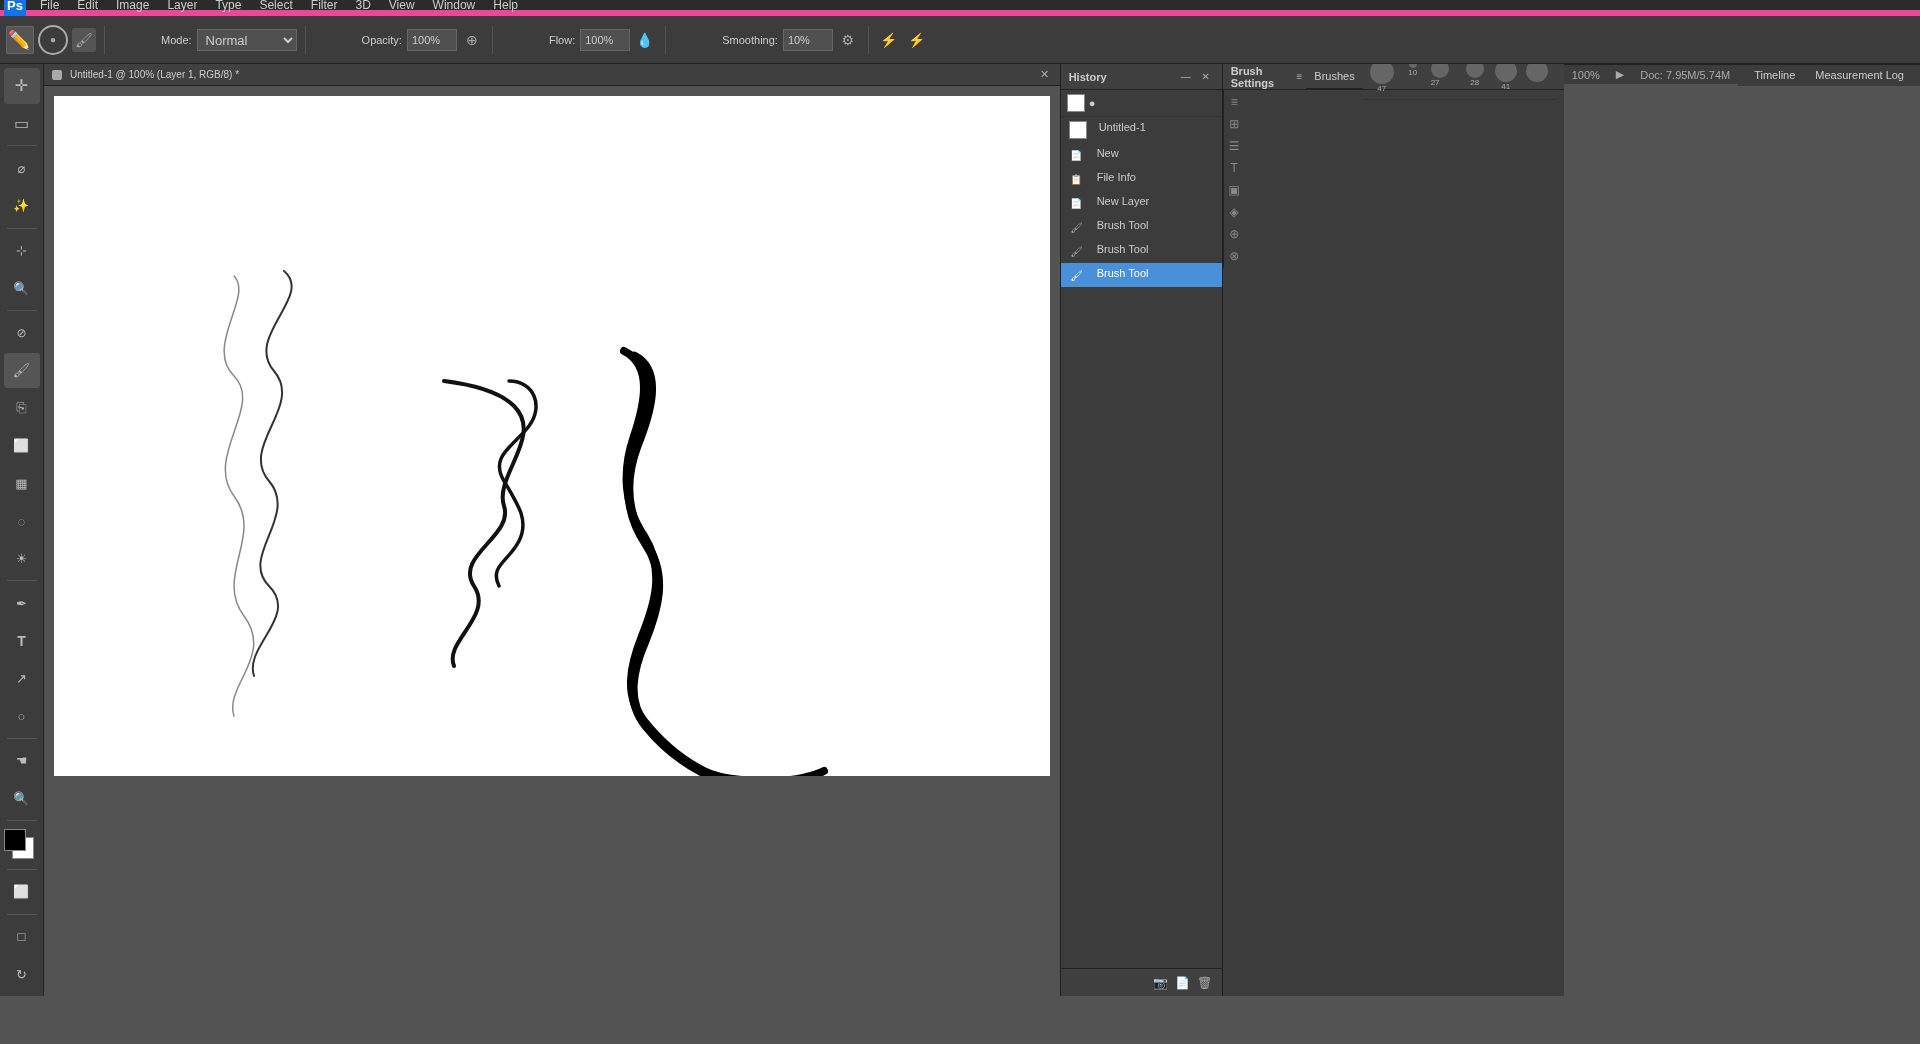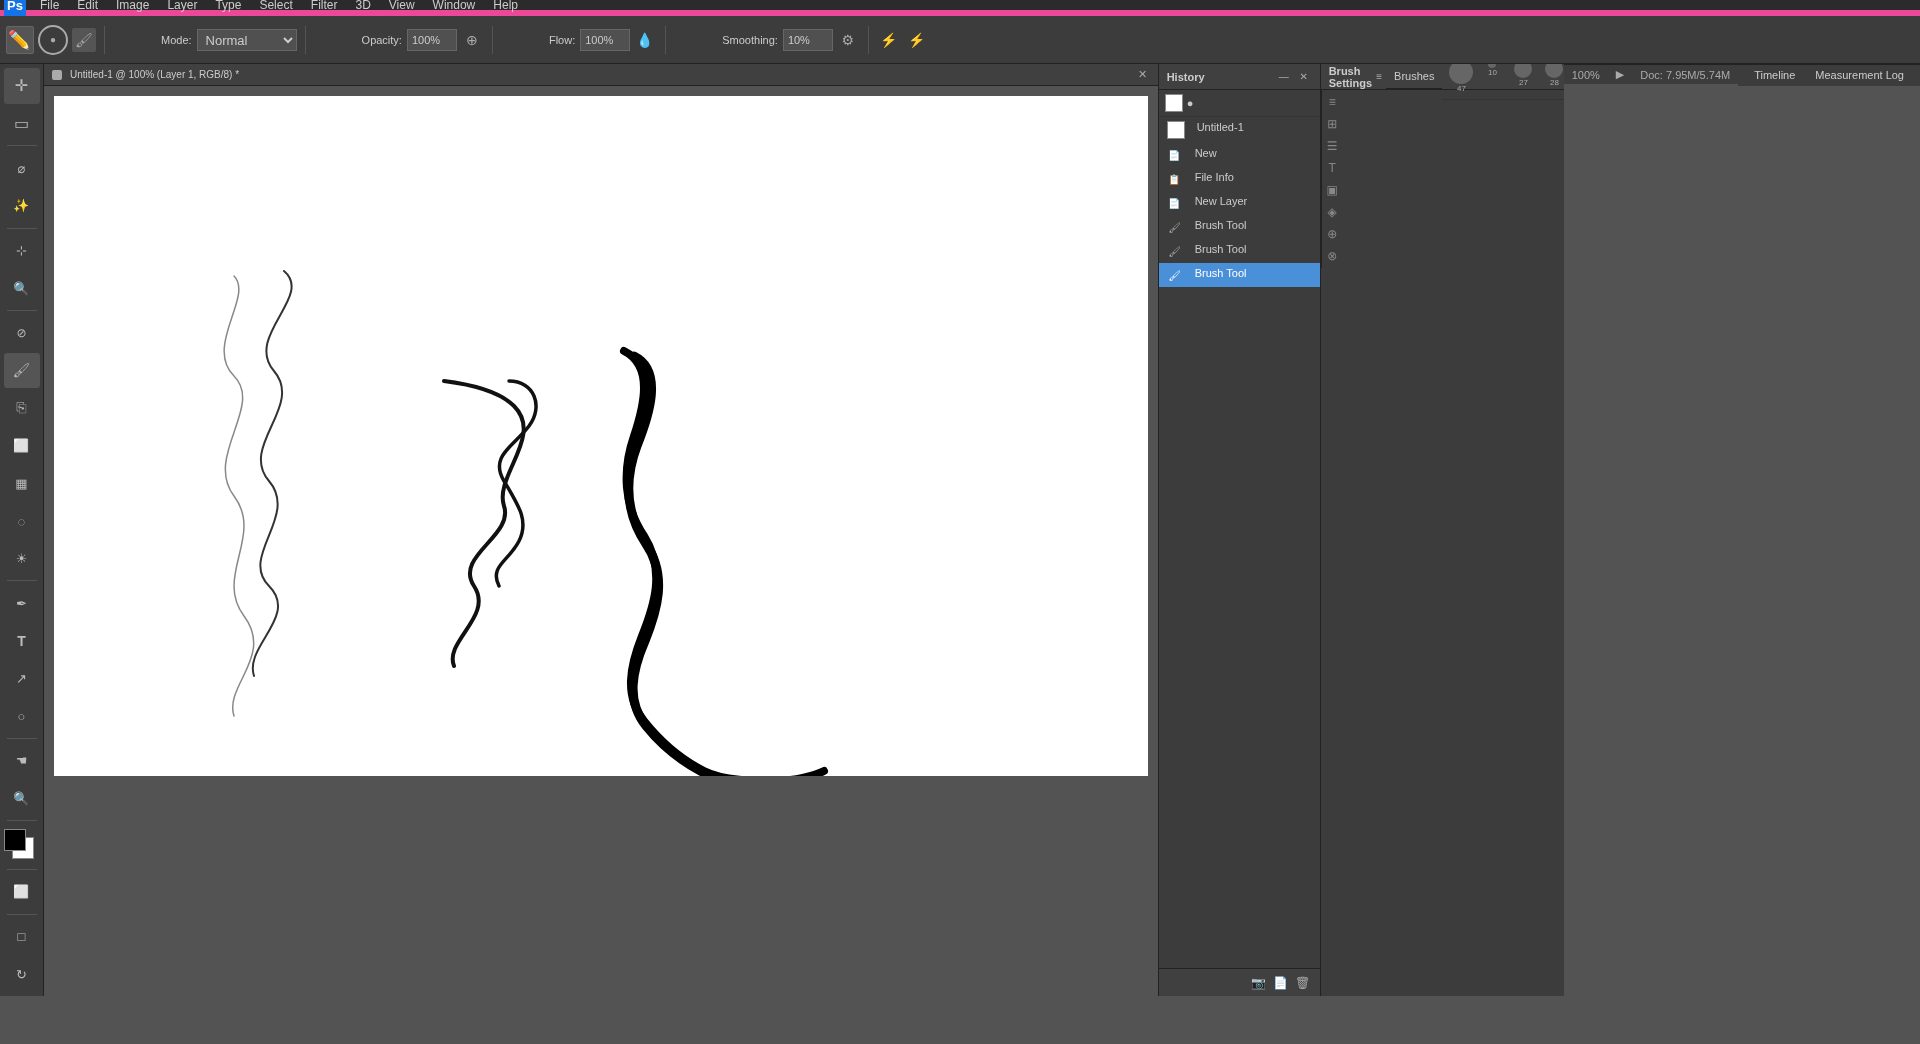--- a/index.html
+++ b/index.html
@@ -287,21 +287,21 @@
       </div>
     </div>
 
     <div id="history-footer" style="height:28px;background:#404040;display:flex;align-items:center;justify-content:flex-end;padding:0 8px;gap:4px;border-top:1px solid #222;">
       <div style="width:18px;height:18px;display:flex;align-items:center;justify-content:center;cursor:pointer;color:#aaa;font-size:12px;">📷</div>
       <div style="width:18px;height:18px;display:flex;align-items:center;justify-content:center;cursor:pointer;color:#aaa;font-size:12px;">📄</div>
       <div style="width:18px;height:18px;display:flex;align-items:center;justify-content:center;cursor:pointer;color:#aaa;font-size:12px;">🗑</div>
     </div>
   </div>
 
-  <div style="width:244px;background:#3c3c3c;border-left:1px solid #222;display:flex;flex-direction:column;overflow-y:auto;">
+  <div style="width:342px;background:#3c3c3c;border-left:1px solid #222;display:flex;flex-direction:column;overflow-y:auto;">
 
     <div style="height:26px;background:#404040;display:flex;align-items:center;padding:0 8px;border-bottom:1px solid #222;justify-content:space-between;flex-shrink:0;">
       <span style="font-size:11px;color:#ccc;font-weight:bold;">Brush Settings</span>
       <div style="display:flex;gap:4px;">
         <div style="width:14px;height:14px;display:flex;align-items:center;justify-content:center;color:#aaa;font-size:10px;cursor:pointer;" »<="" div="">
         <div style="width:14px;height:14px;display:flex;align-items:center;justify-content:center;color:#aaa;font-size:10px;cursor:pointer;">≡</div>
       </div>
     </div>
 
     <div style="height:24px;background:#404040;display:flex;align-items:center;padding:0 8px;border-bottom:1px solid #222;flex-shrink:0;cursor:pointer;">
@@ -313,21 +313,21 @@
       <div style="display:flex;flex-wrap:wrap;gap:1px;">
 
         <div style="display:flex;flex-direction:column;align-items:center;width:30px;cursor:pointer;padding:2px;">
           <div style="width:24px;height:24px;border-radius:50%;background:#666;display:flex;align-items:center;justify-content:center;"></div>
           <span style="font-size:8px;color:#aaa;">47</span>
         </div>
         <div style="display:flex;flex-direction:column;align-items:center;width:30px;cursor:pointer;padding:2px;">
           <div style="width:8px;height:8px;border-radius:50%;background:#666;"></div>
           <span style="font-size:8px;color:#aaa;">10</span>
         </div>
-        <div style="display:flex;flex-direction:column;align-items:center;width:30px;cursor:pointer;padding:2px;">
+        <div style="display:flex;flex-direction:column;align-items:flex-start;width:30px;cursor:pointer;padding:2px;">
           <div style="width:18px;height:18px;border-radius:50%;background:#666;"></div>
           <span style="font-size:8px;color:#aaa;">27</span>
         </div>
         <div style="display:flex;flex-direction:column;align-items:center;width:30px;cursor:pointer;padding:2px;">
           <div style="width:18px;height:18px;border-radius:50%;background:#666;"></div>
           <span style="font-size:8px;color:#aaa;">28</span>
         </div>
         <div style="display:flex;flex-direction:column;align-items:center;width:30px;cursor:pointer;padding:2px;">
           <div style="width:22px;height:22px;border-radius:50%;background:#666;"></div>
           <span style="font-size:8px;color:#aaa;">41</span>

